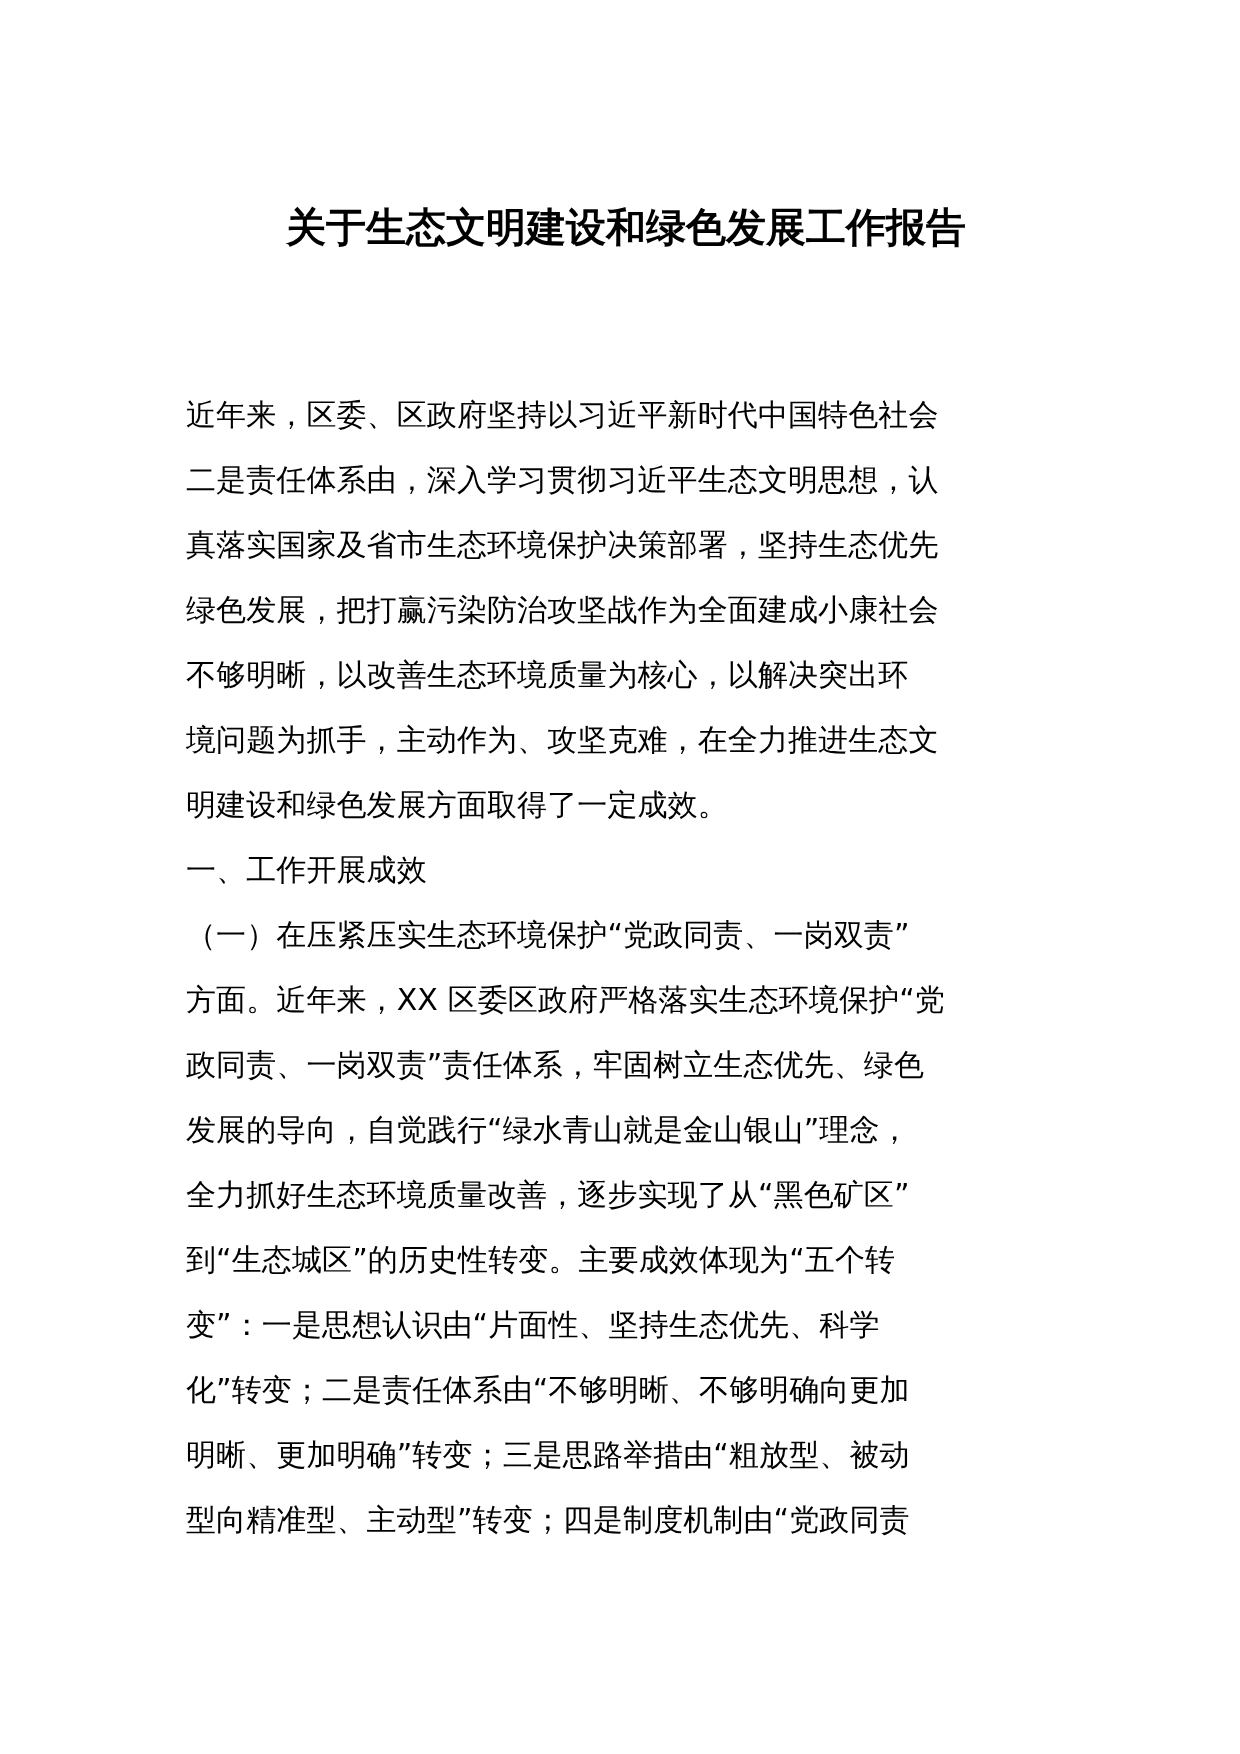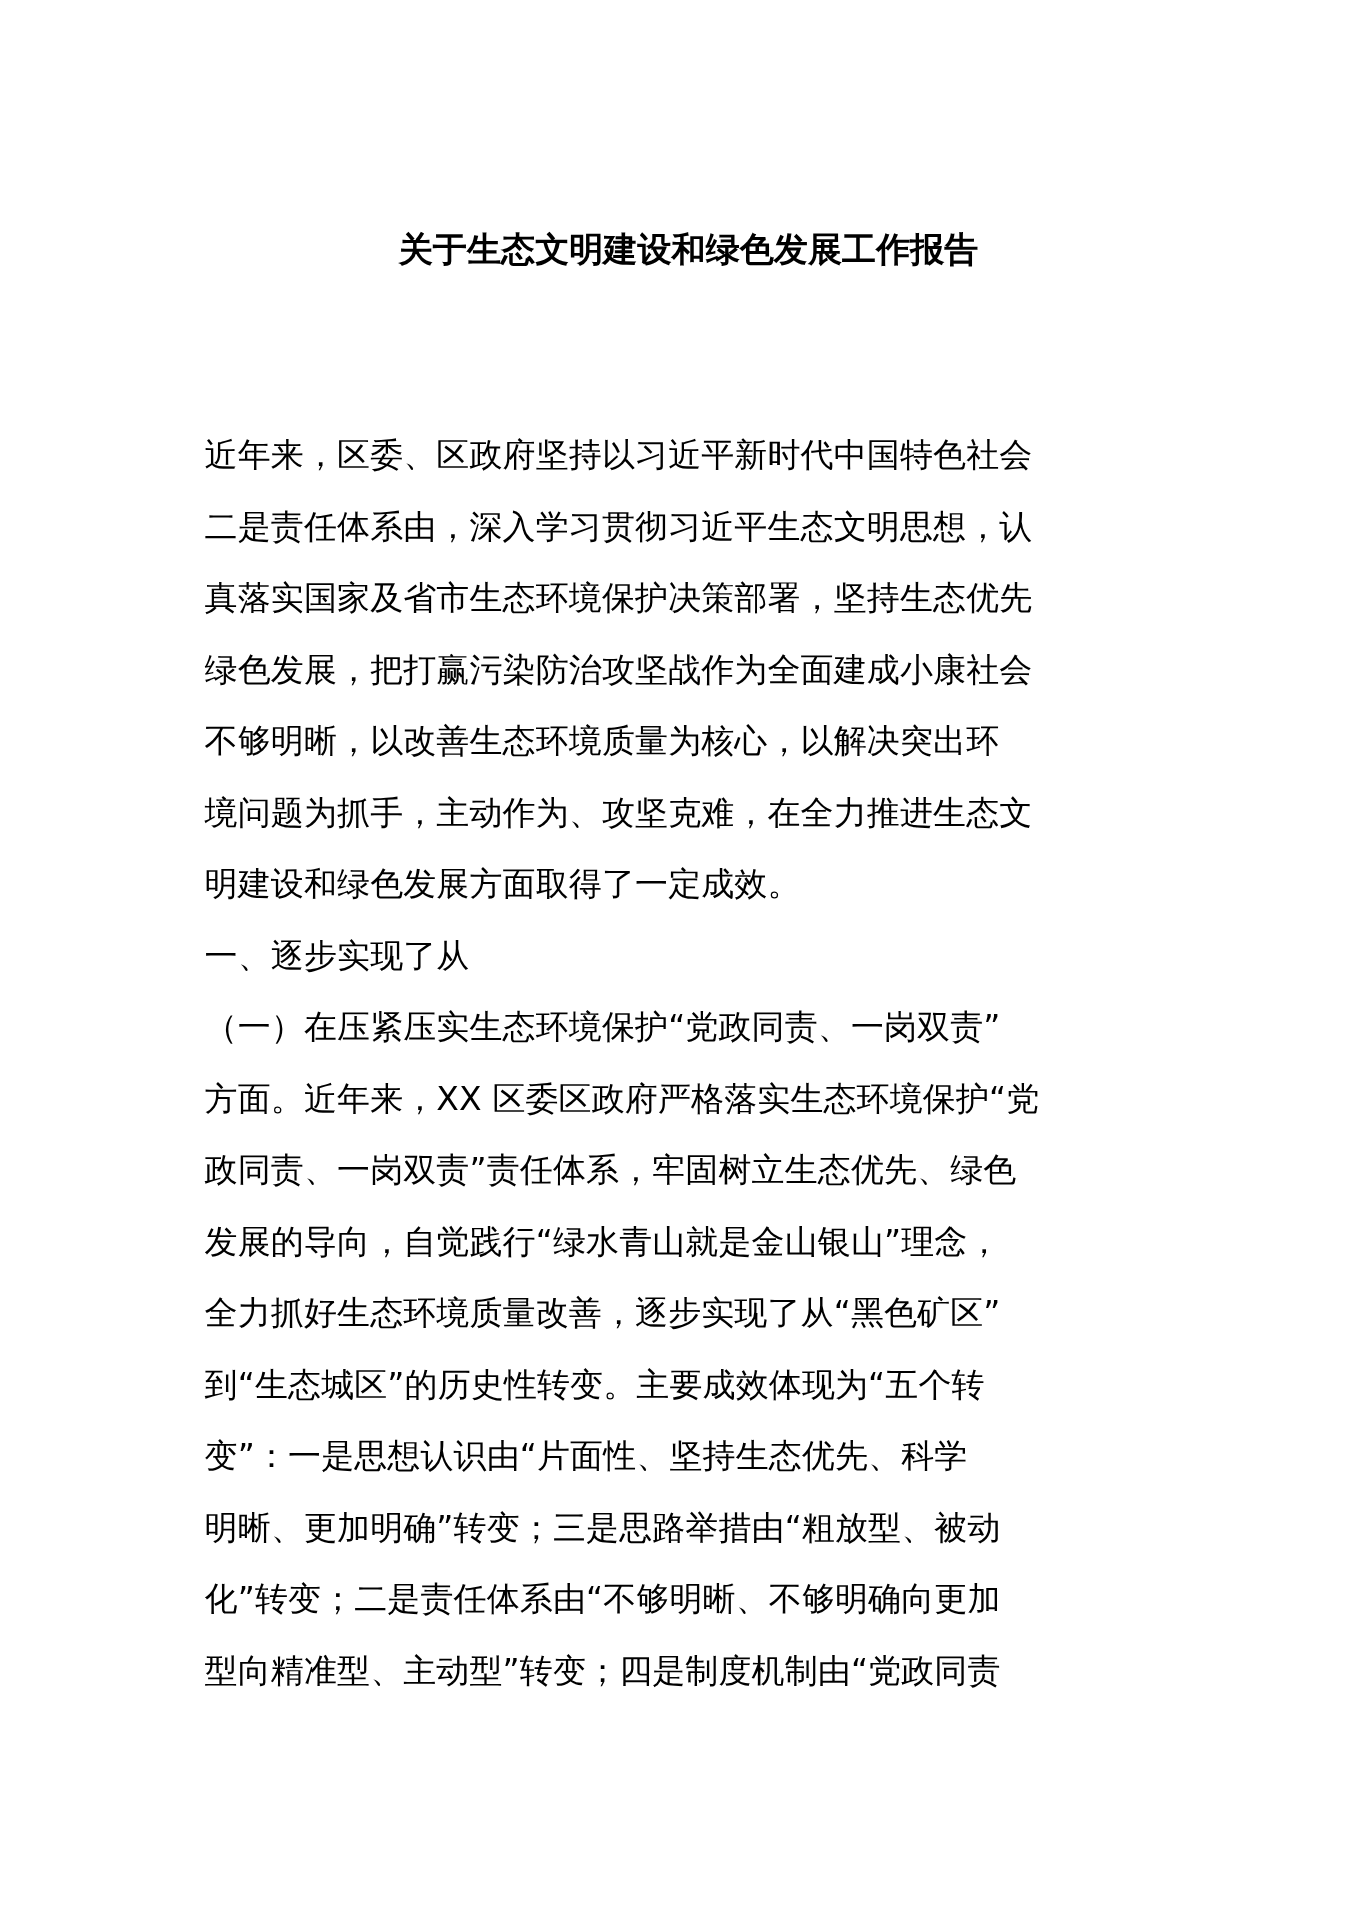--- a/index.html
+++ b/index.html
@@ -20,21 +20,21 @@
     color: #000000;
   }
   .content {
     position: absolute;
     left: 186px;
     top: 0;
     width: 880px;
   }
   .doc-title {
     margin: 192px 0 0 0;
-    font-size: 31px;
+    font-size: 40px;
     line-height: 70px;
     font-weight: 900;
     text-align: center;
     letter-spacing: 0px;
     color: #000000;
     white-space: nowrap;
   }
   .doc-body {
     margin-top: 120px;
     font-size: 30px;
@@ -61,29 +61,29 @@
         <div class="paragraph">
           <div class="doc-line">近年来，区委、区政府坚持以习近平新时代中国特色社会</div>
           <div class="doc-line">二是责任体系由，深入学习贯彻习近平生态文明思想，认</div>
           <div class="doc-line">真落实国家及省市生态环境保护决策部署，坚持生态优先</div>
           <div class="doc-line">绿色发展，把打赢污染防治攻坚战作为全面建成小康社会</div>
           <div class="doc-line">不够明晰，以改善生态环境质量为核心，以解决突出环</div>
           <div class="doc-line">境问题为抓手，主动作为、攻坚克难，在全力推进生态文</div>
           <div class="doc-line">明建设和绿色发展方面取得了一定成效。</div>
         </div>
         <div class="paragraph">
-          <div class="doc-line">一、逐步实现了从</div>
+          <div class="doc-line">一、工作开展成效</div>
         </div>
         <div class="paragraph">
           <div class="doc-line">（一）在压紧压实生态环境保护“党政同责、一岗双责”</div>
           <div class="doc-line">方面。近年来，XX 区委区政府严格落实生态环境保护“党</div>
           <div class="doc-line">政同责、一岗双责”责任体系，牢固树立生态优先、绿色</div>
           <div class="doc-line">发展的导向，自觉践行“绿水青山就是金山银山”理念，</div>
           <div class="doc-line">全力抓好生态环境质量改善，逐步实现了从“黑色矿区”</div>
           <div class="doc-line">到“生态城区”的历史性转变。主要成效体现为“五个转</div>
           <div class="doc-line">变”：一是思想认识由“片面性、坚持生态优先、科学</div>
+          <div class="doc-line">化”转变；二是责任体系由“不够明晰、不够明确向更加</div>
           <div class="doc-line">明晰、更加明确”转变；三是思路举措由“粗放型、被动</div>
-          <div class="doc-line">化”转变；二是责任体系由“不够明晰、不够明确向更加</div>
           <div class="doc-line">型向精准型、主动型”转变；四是制度机制由“党政同责</div>
         </div>
       </div>
   </div>
 </div>
 
 </body></html>

